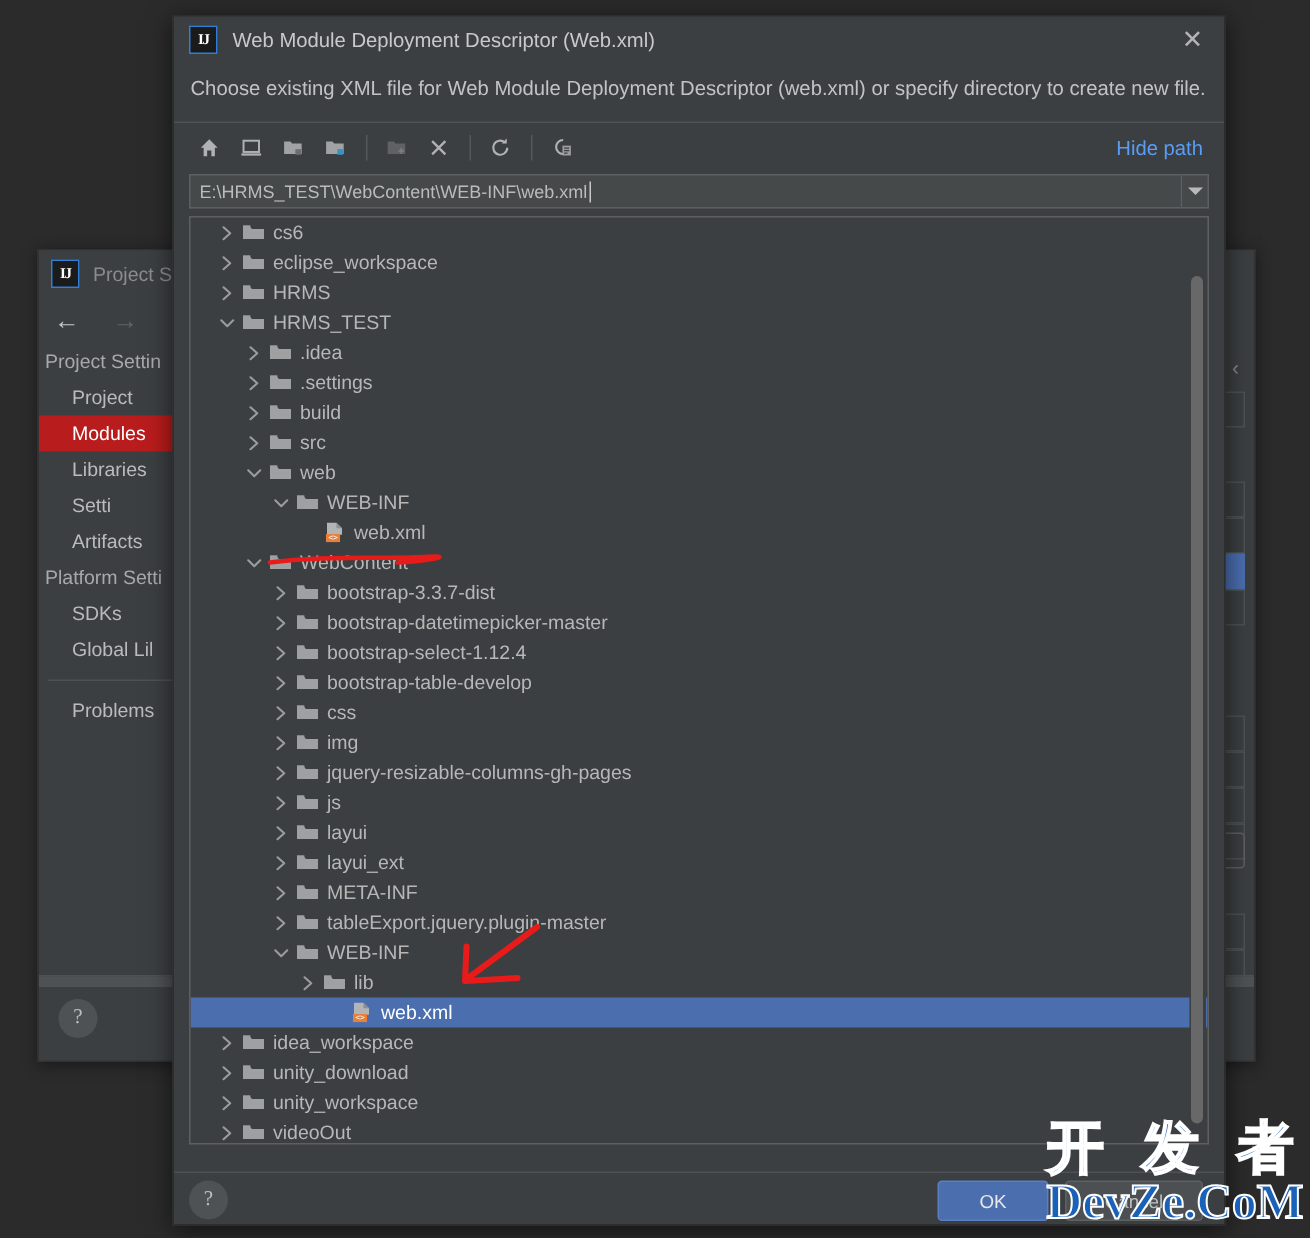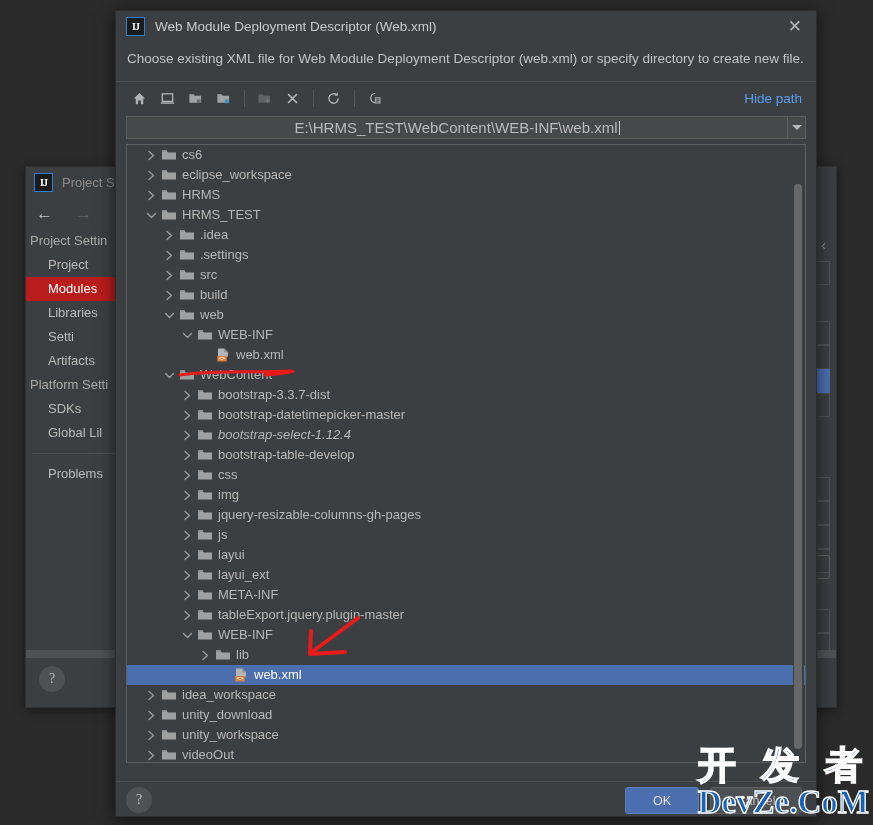--- a/index.html
+++ b/index.html
@@ -227,26 +227,25 @@
     left: 10px; right: 10px; top: 105px;
     height: 23px;
     display: flex;
   }
   .path-input {
     flex: 1;
     background: #45494a;
     border: 1px solid #5e6060;
     border-right: none;
     color: #bbbbbb;
-    font-size: 15px;
+    font-size: 12px;
     padding: 0 6px;
     display: flex; align-items: center;
     box-sizing: border-box;
     position: relative;
-    justify-content: center;
   }
   .caret {
     display: inline-block;
     width: 1px; height: 14px;
     background: #c9c9c9;
     margin-left: 1px;
   }
   .path-drop {
     width: 19px;
     background: #45494a;
@@ -604,35 +603,35 @@
               <svg width="9" height="11" viewBox="0 0 9 11">
                 <path d="M2 1.5 L6.5 5.5 L2 9.5" fill="none" stroke="#9a9c9e" stroke-width="1.4" stroke-linecap="round" stroke-linejoin="round"></path>
               </svg>
             </span>
             <span class="ficon">
               <svg width="16" height="16" viewBox="0 0 16 16">
                 <path d="M1 4.2h4.8l1.1 1.4H15v6.8H1z" fill="#9ea0a2"></path>
                 <rect x="1" y="3.2" width="4.9" height="1.4" fill="#9ea0a2"></rect>
               </svg>
             </span>
+            <span class="tlabel">build</span>
+          </div>
+          <div class="trow" style="padding-left: 36px;">
+            <span class="twist">
+              <svg width="9" height="11" viewBox="0 0 9 11">
+                <path d="M2 1.5 L6.5 5.5 L2 9.5" fill="none" stroke="#9a9c9e" stroke-width="1.4" stroke-linecap="round" stroke-linejoin="round"></path>
+              </svg>
+            </span>
+            <span class="ficon">
+              <svg width="16" height="16" viewBox="0 0 16 16">
+                <path d="M1 4.2h4.8l1.1 1.4H15v6.8H1z" fill="#9ea0a2"></path>
+                <rect x="1" y="3.2" width="4.9" height="1.4" fill="#9ea0a2"></rect>
+              </svg>
+            </span>
             <span class="tlabel">src</span>
-          </div>
-          <div class="trow" style="padding-left: 36px;">
-            <span class="twist">
-              <svg width="9" height="11" viewBox="0 0 9 11">
-                <path d="M2 1.5 L6.5 5.5 L2 9.5" fill="none" stroke="#9a9c9e" stroke-width="1.4" stroke-linecap="round" stroke-linejoin="round"></path>
-              </svg>
-            </span>
-            <span class="ficon">
-              <svg width="16" height="16" viewBox="0 0 16 16">
-                <path d="M1 4.2h4.8l1.1 1.4H15v6.8H1z" fill="#9ea0a2"></path>
-                <rect x="1" y="3.2" width="4.9" height="1.4" fill="#9ea0a2"></rect>
-              </svg>
-            </span>
-            <span class="tlabel">build</span>
           </div>
           <div class="trow" style="padding-left: 36px;">
             <span class="twist">
               <svg width="11" height="9" viewBox="0 0 11 9">
                 <path d="M1.5 2.5 L5.5 6.5 L9.5 2.5" fill="none" stroke="#9a9c9e" stroke-width="1.4" stroke-linecap="round" stroke-linejoin="round"></path>
               </svg>
             </span>
             <span class="ficon">
               <svg width="16" height="16" viewBox="0 0 16 16">
                 <path d="M1 4.2h4.8l1.1 1.4H15v6.8H1z" fill="#9ea0a2"></path>
@@ -702,21 +701,21 @@
               </svg>
             </span>
             <span class="ficon">
               <svg width="16" height="16" viewBox="0 0 16 16">
                 <path d="M1 4.2h4.8l1.1 1.4H15v6.8H1z" fill="#9ea0a2"></path>
                 <rect x="1" y="3.2" width="4.9" height="1.4" fill="#9ea0a2"></rect>
               </svg>
             </span>
             <span class="tlabel">bootstrap-datetimepicker-master</span>
           </div>
-          <div class="trow" style="padding-left: 54px; font-style: italic;">
+          <div class="trow" style="padding-left: 54px;">
             <span class="twist">
               <svg width="9" height="11" viewBox="0 0 9 11">
                 <path d="M2 1.5 L6.5 5.5 L2 9.5" fill="none" stroke="#9a9c9e" stroke-width="1.4" stroke-linecap="round" stroke-linejoin="round"></path>
               </svg>
             </span>
             <span class="ficon">
               <svg width="16" height="16" viewBox="0 0 16 16">
                 <path d="M1 4.2h4.8l1.1 1.4H15v6.8H1z" fill="#9ea0a2"></path>
                 <rect x="1" y="3.2" width="4.9" height="1.4" fill="#9ea0a2"></rect>
               </svg>

